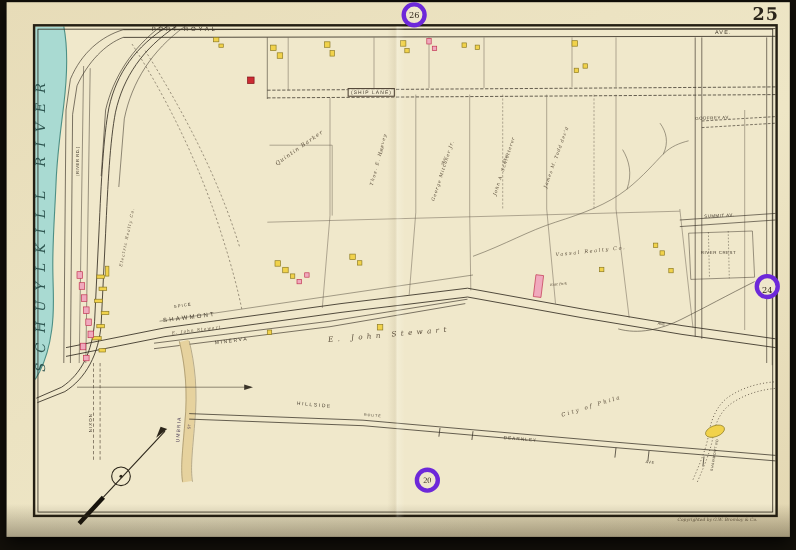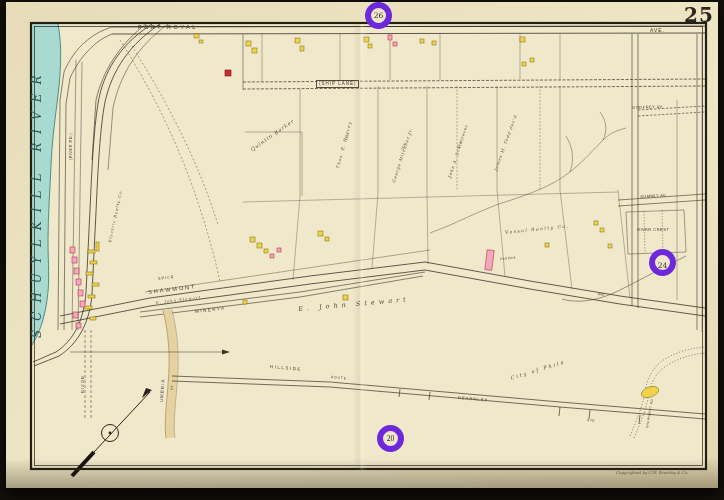--- a/index.html
+++ b/index.html
@@ -14,25 +14,25 @@
         background:linear-gradient(90deg,rgba(0,0,0,0),rgba(120,100,60,.10) 45%,rgba(255,255,245,.22) 58%,rgba(0,0,0,0));}
   svg{position:absolute;left:0;top:0;}
   .lbl{position:absolute;color:#42392c;white-space:nowrap;transform-origin:0 0;
        font-family:"Liberation Sans",sans-serif;line-height:1;}
   .boxed{border:0.5px solid #55493a;padding:0.5px 2px;background:rgba(240,232,208,.8);}
   .owner{position:absolute;color:#5a4d3b;white-space:nowrap;transform-origin:0 0;
        font-family:"DejaVu Serif",serif;font-style:italic;line-height:1;}
   .river-label{position:absolute;transform-origin:0 0;transform:rotate(-90deg);
        font-family:"DejaVu Serif",serif;font-style:italic;font-size:12px;
        letter-spacing:9px;color:#2e5550;white-space:nowrap;}
-  .plate-circle{position:absolute;width:15px;height:15px;border:6px solid #6d28d9;border-radius:50%;
+  .plate-circle{position:absolute;width:15px;height:15px;border:4px solid #6d28d9;border-radius:50%;
        background:#efe7cb;display:flex;align-items:center;justify-content:center;
        font-family:"DejaVu Serif",serif;font-size:7.5px;color:#32291b;}
   .plate-num{position:absolute;font-family:"DejaVu Serif",serif;font-weight:bold;
-       font-size:20px;letter-spacing:1px;color:#2b251a;}
+       font-size:16px;letter-spacing:1px;color:#2b251a;}
   .copyright{position:absolute;font-family:"DejaVu Serif",serif;font-style:italic;
        font-size:4px;color:#6d6049;white-space:nowrap;}
 </style>
 </head>
 <body>
 
 <div id="stage">
   <div id="page"></div>
 
   <svg width="724" height="500" viewBox="0 0 724 500">
@@ -228,21 +228,21 @@
       <rect x="34.5" y="26.5" width="668" height="439" stroke="#241f13" stroke-width="0.7"></rect>
     </g>
   </svg>
 
   <div id="fold"></div>
 
   <span class="plate-num" style="left:684px;top:3px;">25</span>
   <div class="plate-circle" style="left:365px;top:2px;">
     <span>26</span>
   </div>
-  <div class="plate-circle" style="left:649px;top:249px;align-items:flex-end;">
+  <div class="plate-circle" style="left:686px;top:249px;align-items:flex-end;">
     <span>24</span>
   </div>
   <div class="plate-circle" style="left:377px;top:425px;font-family:Liberation Serif, serif;">
     <span>20</span>
   </div>
 
   <span class="river-label" style="left:30px;top:338px;">SCHUYLKILL RIVER</span>
 
   <span class="lbl" style="left:138px;top:25px;font-size:5.5px;letter-spacing:2.5px;">PORT ROYAL</span>
   <span class="lbl" style="left:650px;top:28px;font-size:5px;letter-spacing:1px;">AVE.</span>

